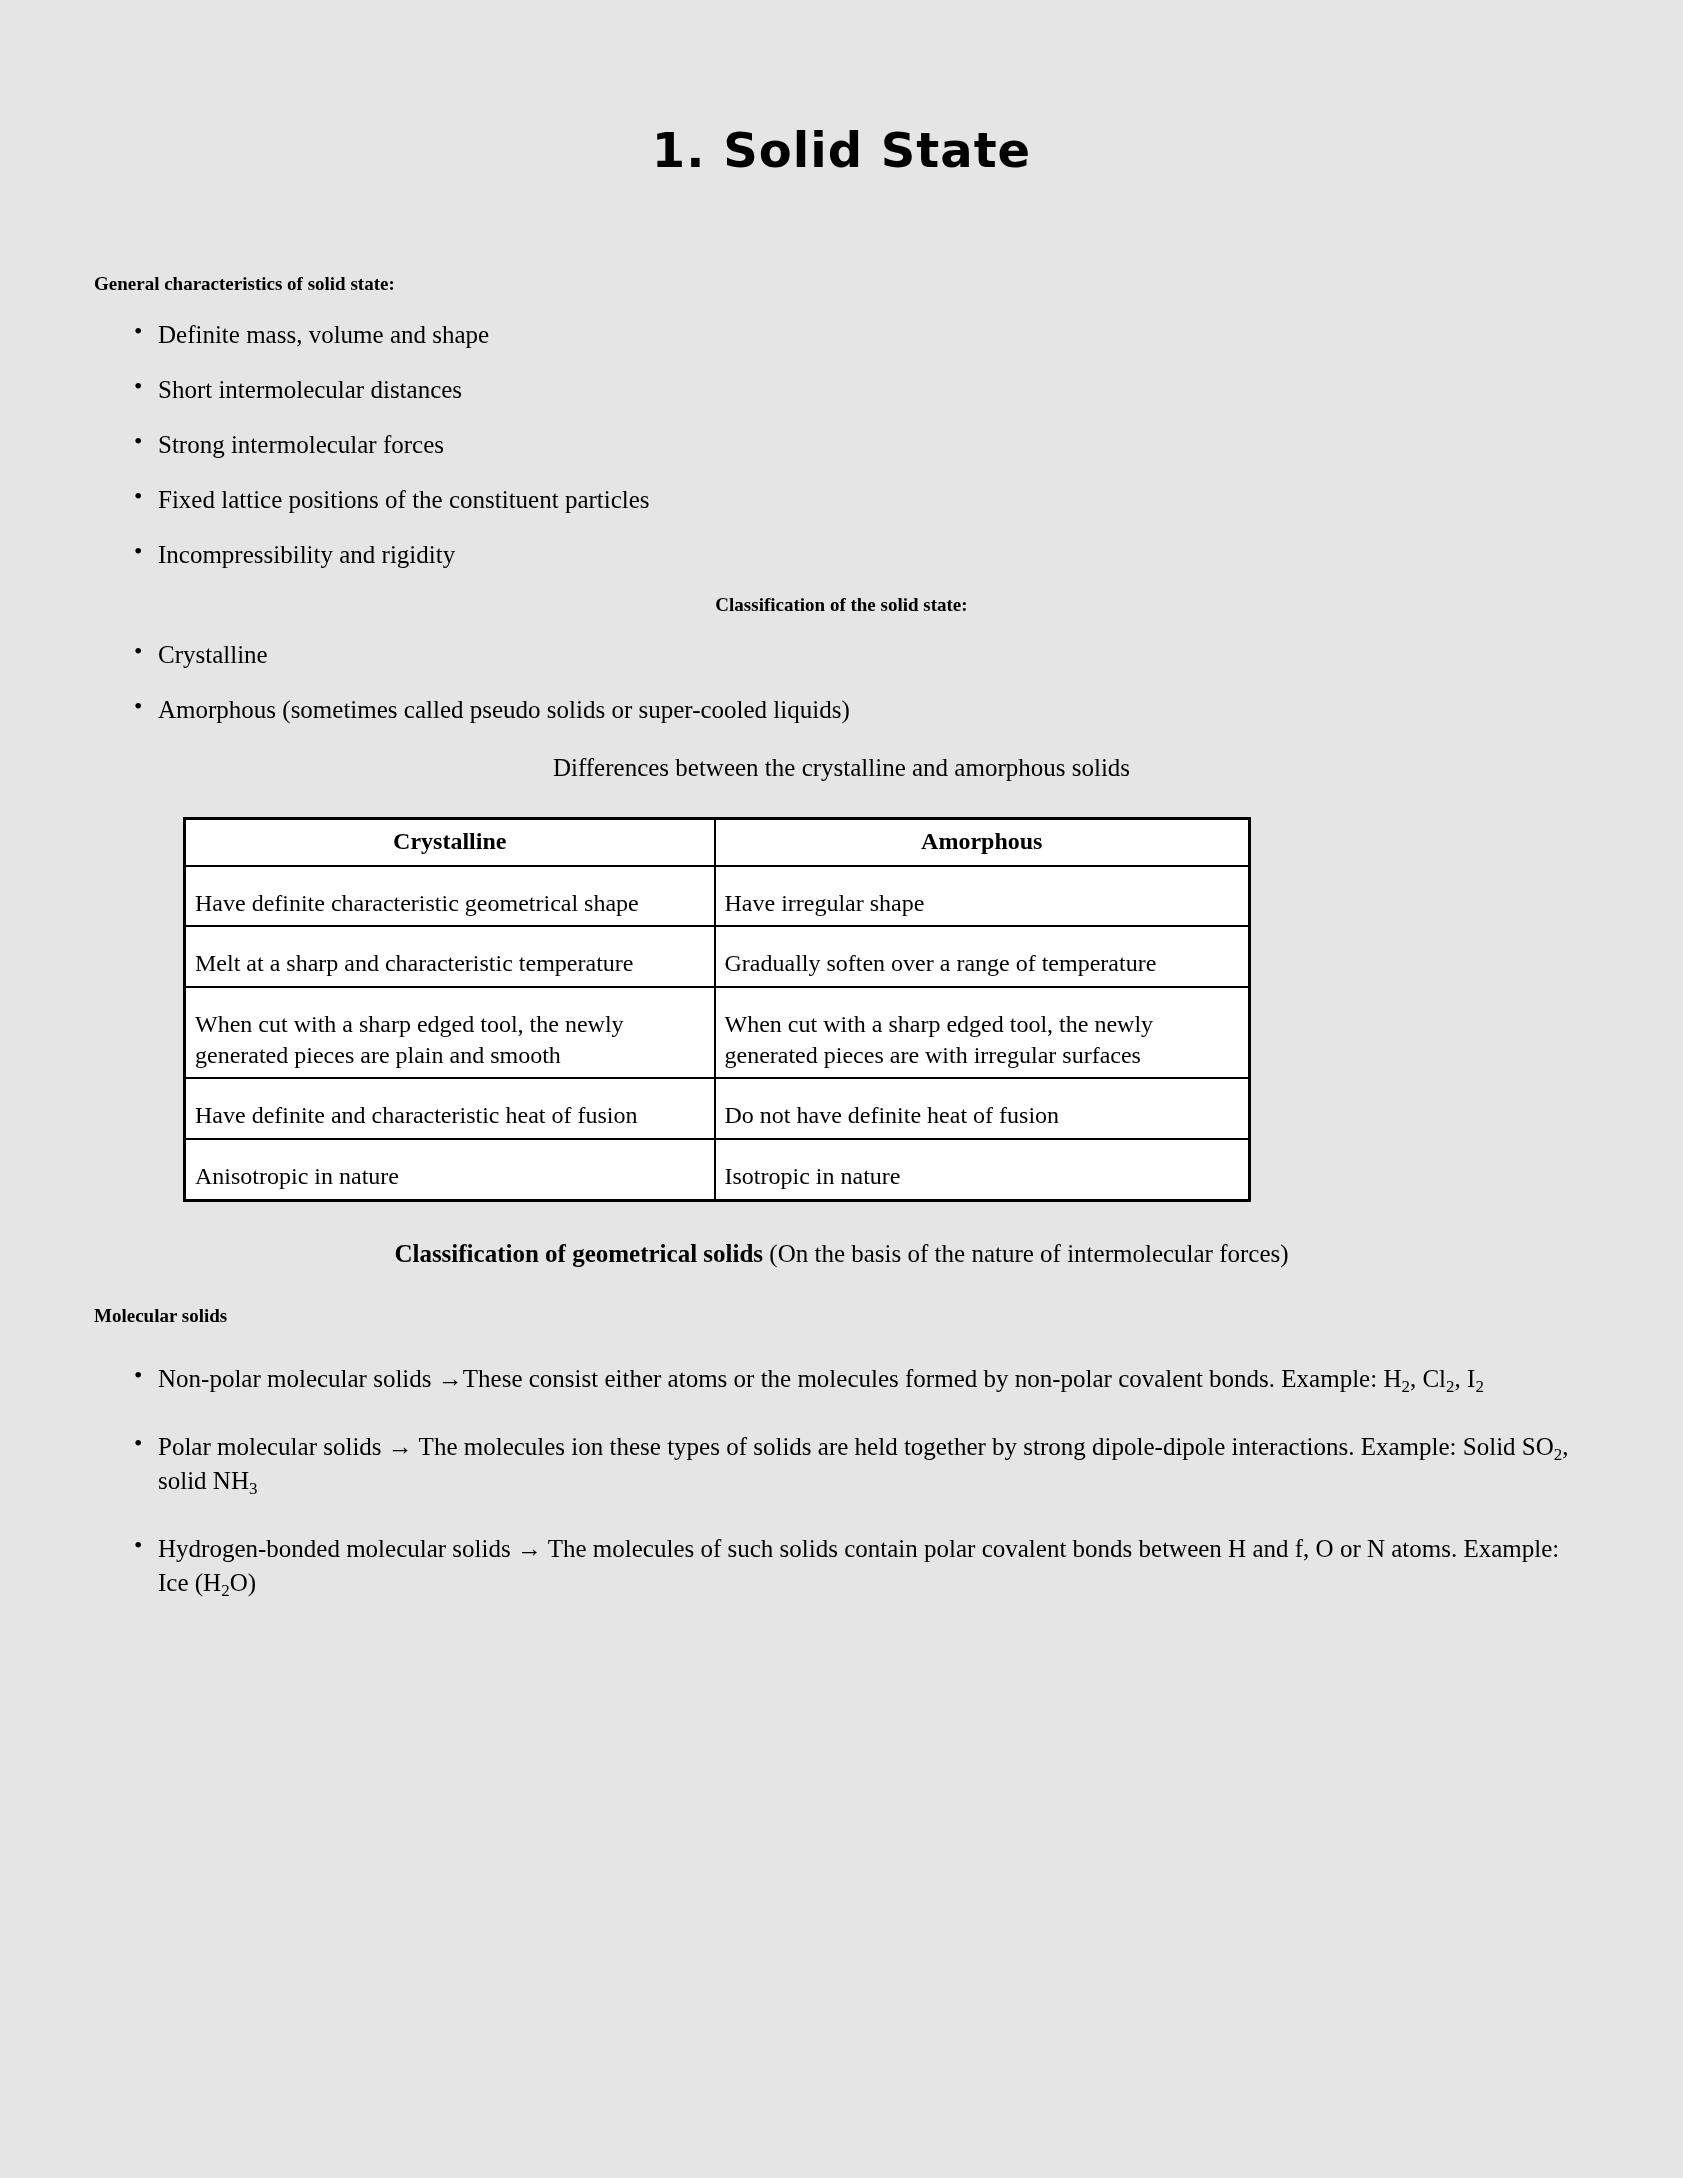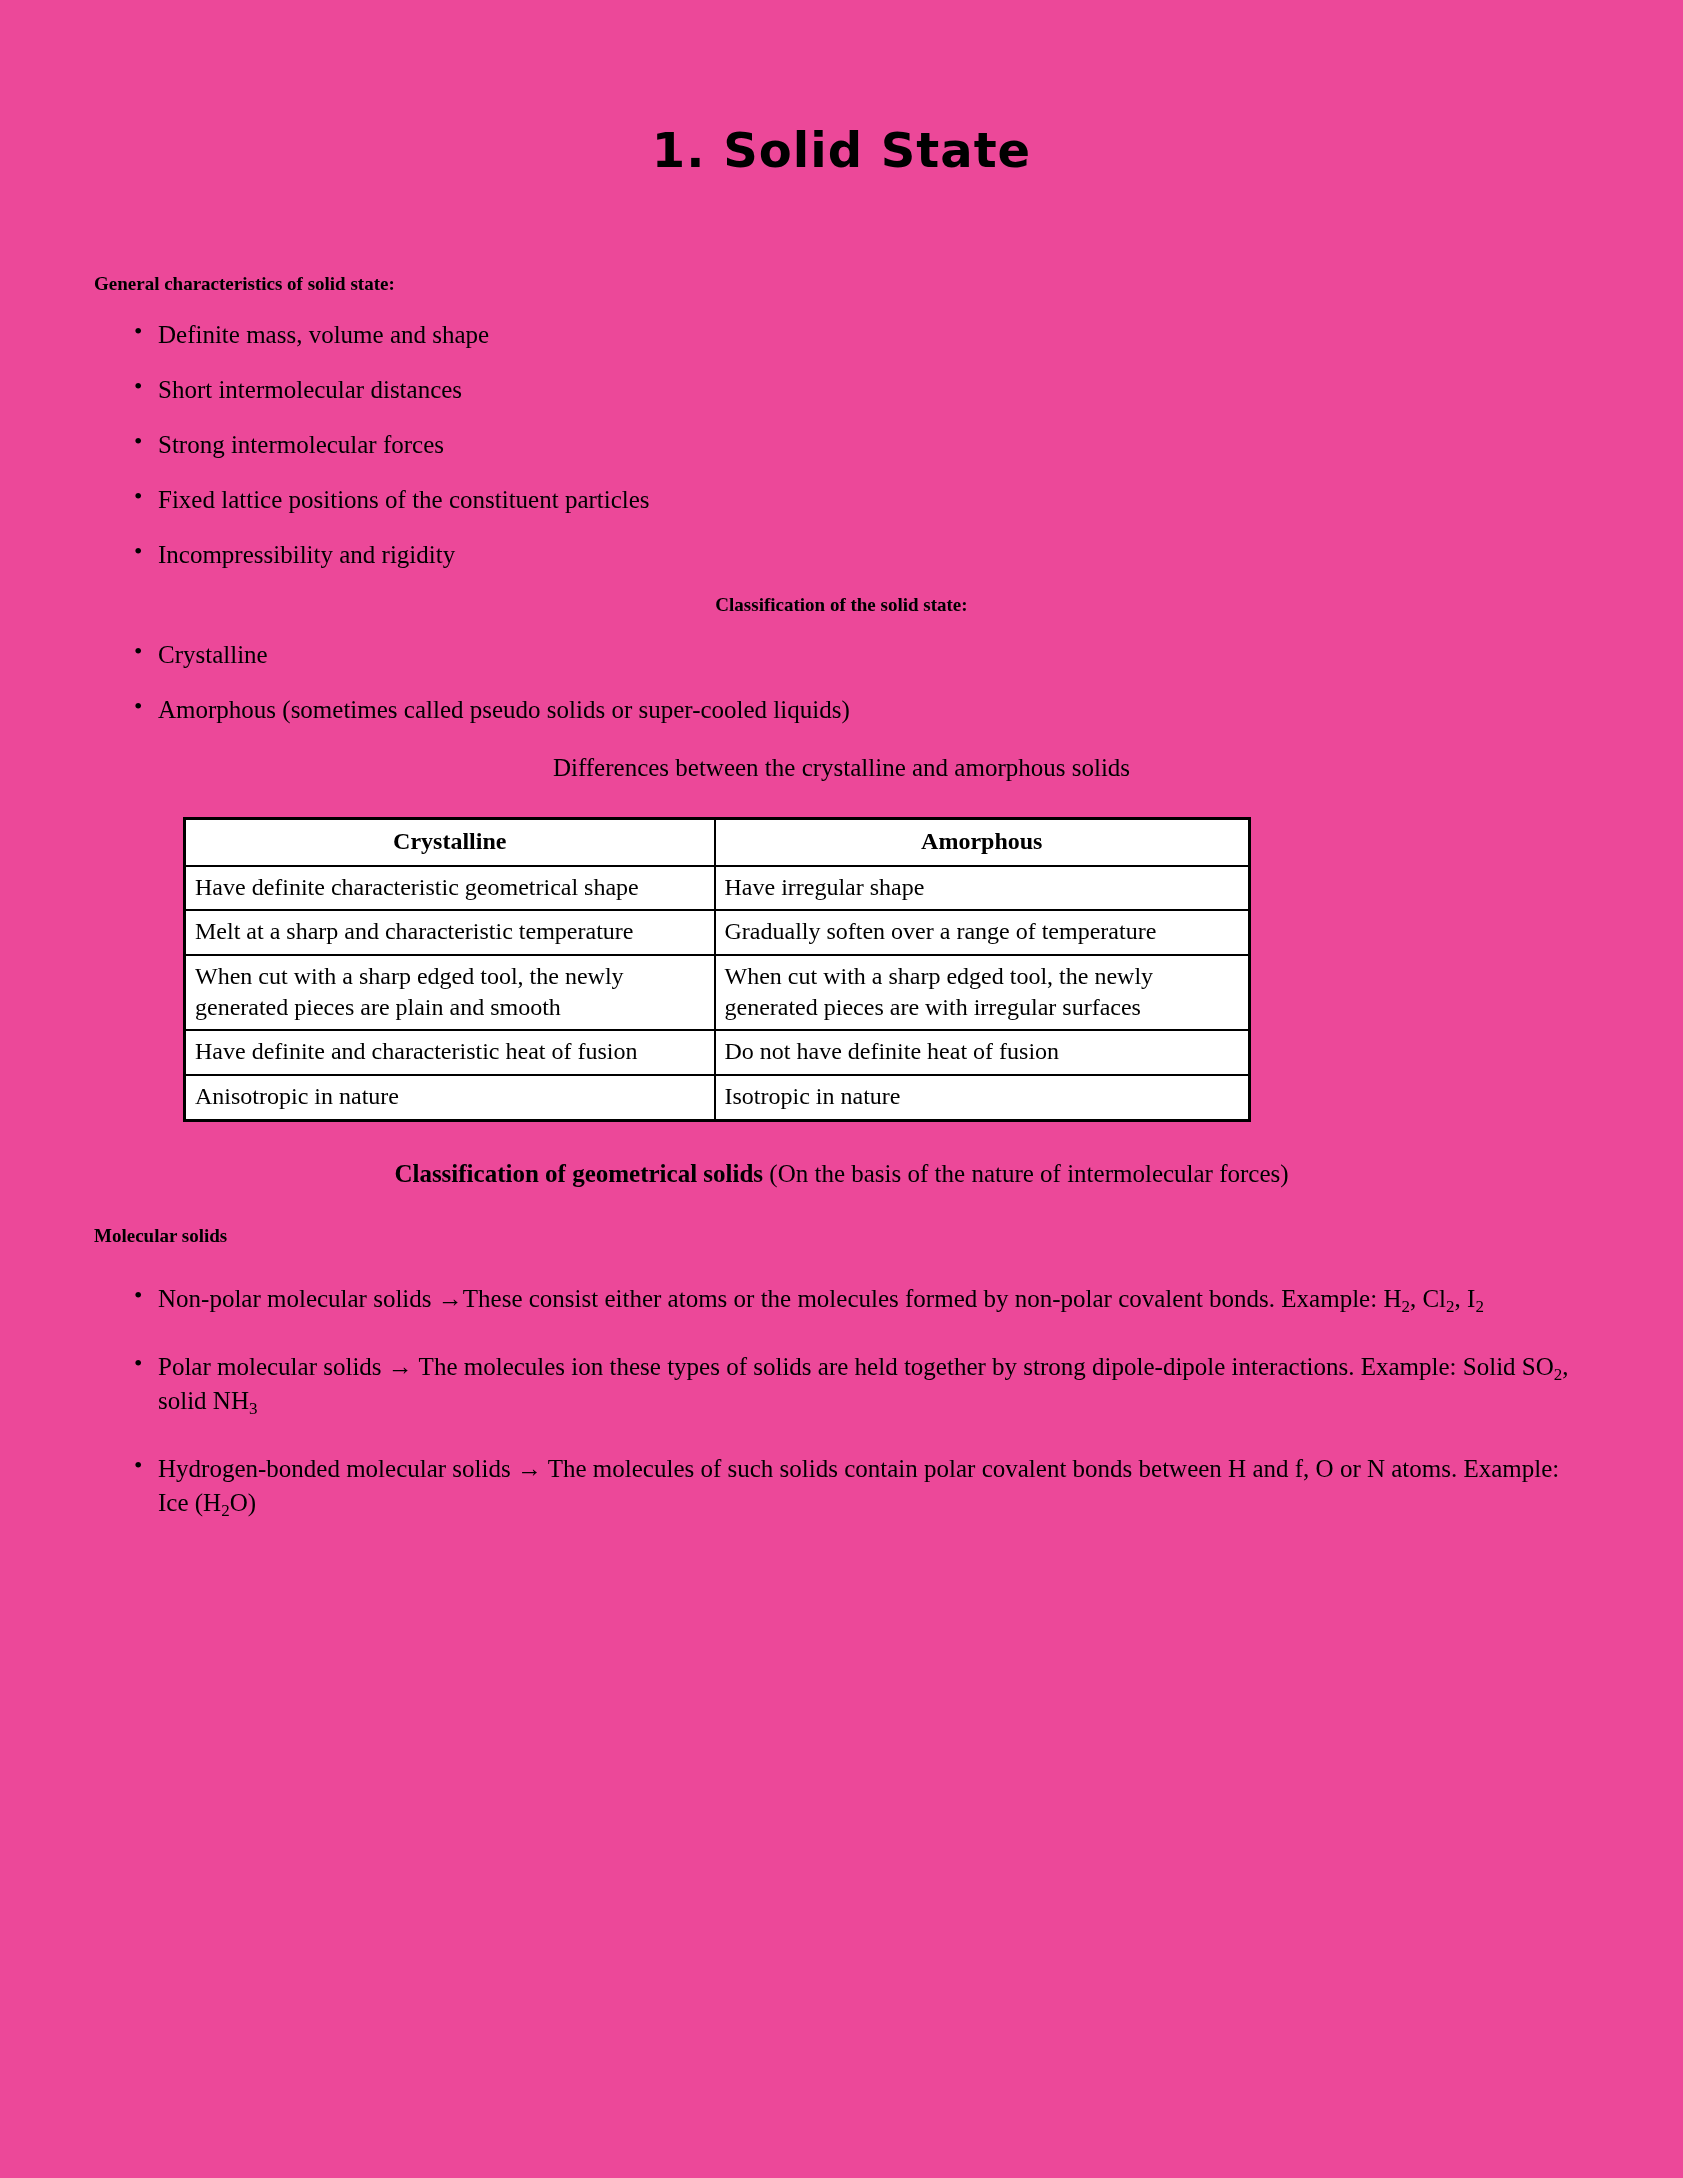--- a/index.html
+++ b/index.html
@@ -14,21 +14,21 @@
     color: #000000;
     position: relative;
     overflow: hidden;
   }
   .page {
     width: 1683px;
     height: 2178px;
     box-sizing: border-box;
     padding: 0;
     position: relative;
-    background: #ec4899;
+    background: #e5e5e5;
   }
 
   
   .doc-title {
     text-align: center;
     font-family: "DejaVu Sans", "Liberation Sans", sans-serif;
     font-weight: bold;
     font-size: 48px;
     letter-spacing: 1px;
     margin: 0;
@@ -94,21 +94,21 @@
     width: 1064px;
     border: 3px solid #000;
     table-layout: fixed;
   }
   table.cmp th,
   table.cmp td {
     border: 2px solid #000;
     font-size: 24px;
     line-height: 1.28;
     vertical-align: top;
-    padding: 5px 9px 7px 9px;
+    padding: 21px 9px 7px 9px;
   }
   table.cmp th {
     text-align: center;
     font-weight: bold;
     padding: 6px 9px 8px 9px;
   }
   table.cmp col.c1 { width: 530px; }
   table.cmp col.c2 { width: 535px; }
   td.cell, th.cell { background: #fff; }
 

